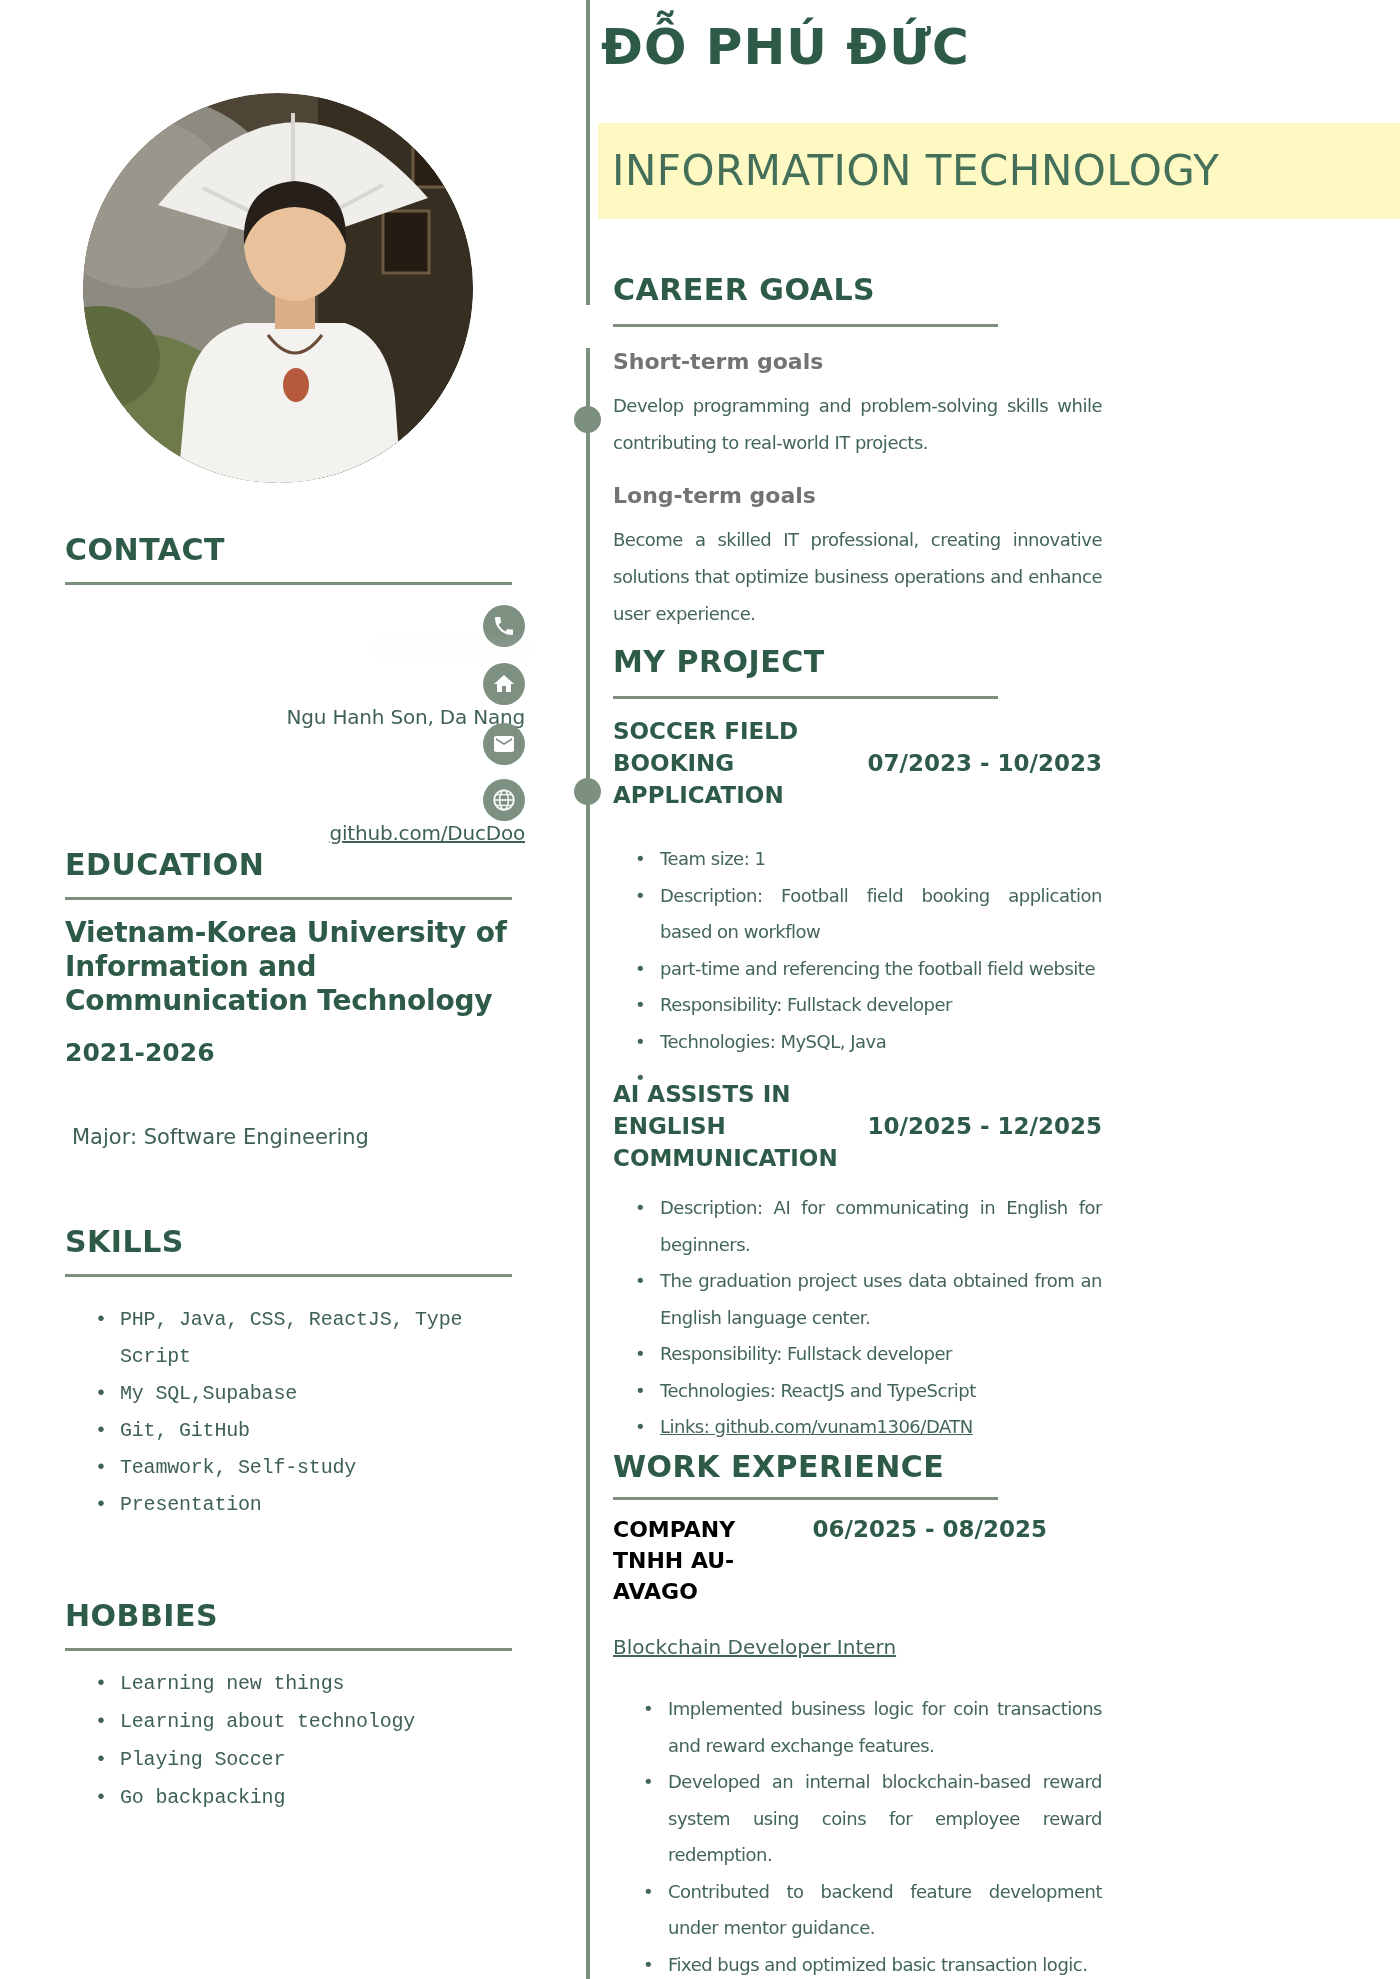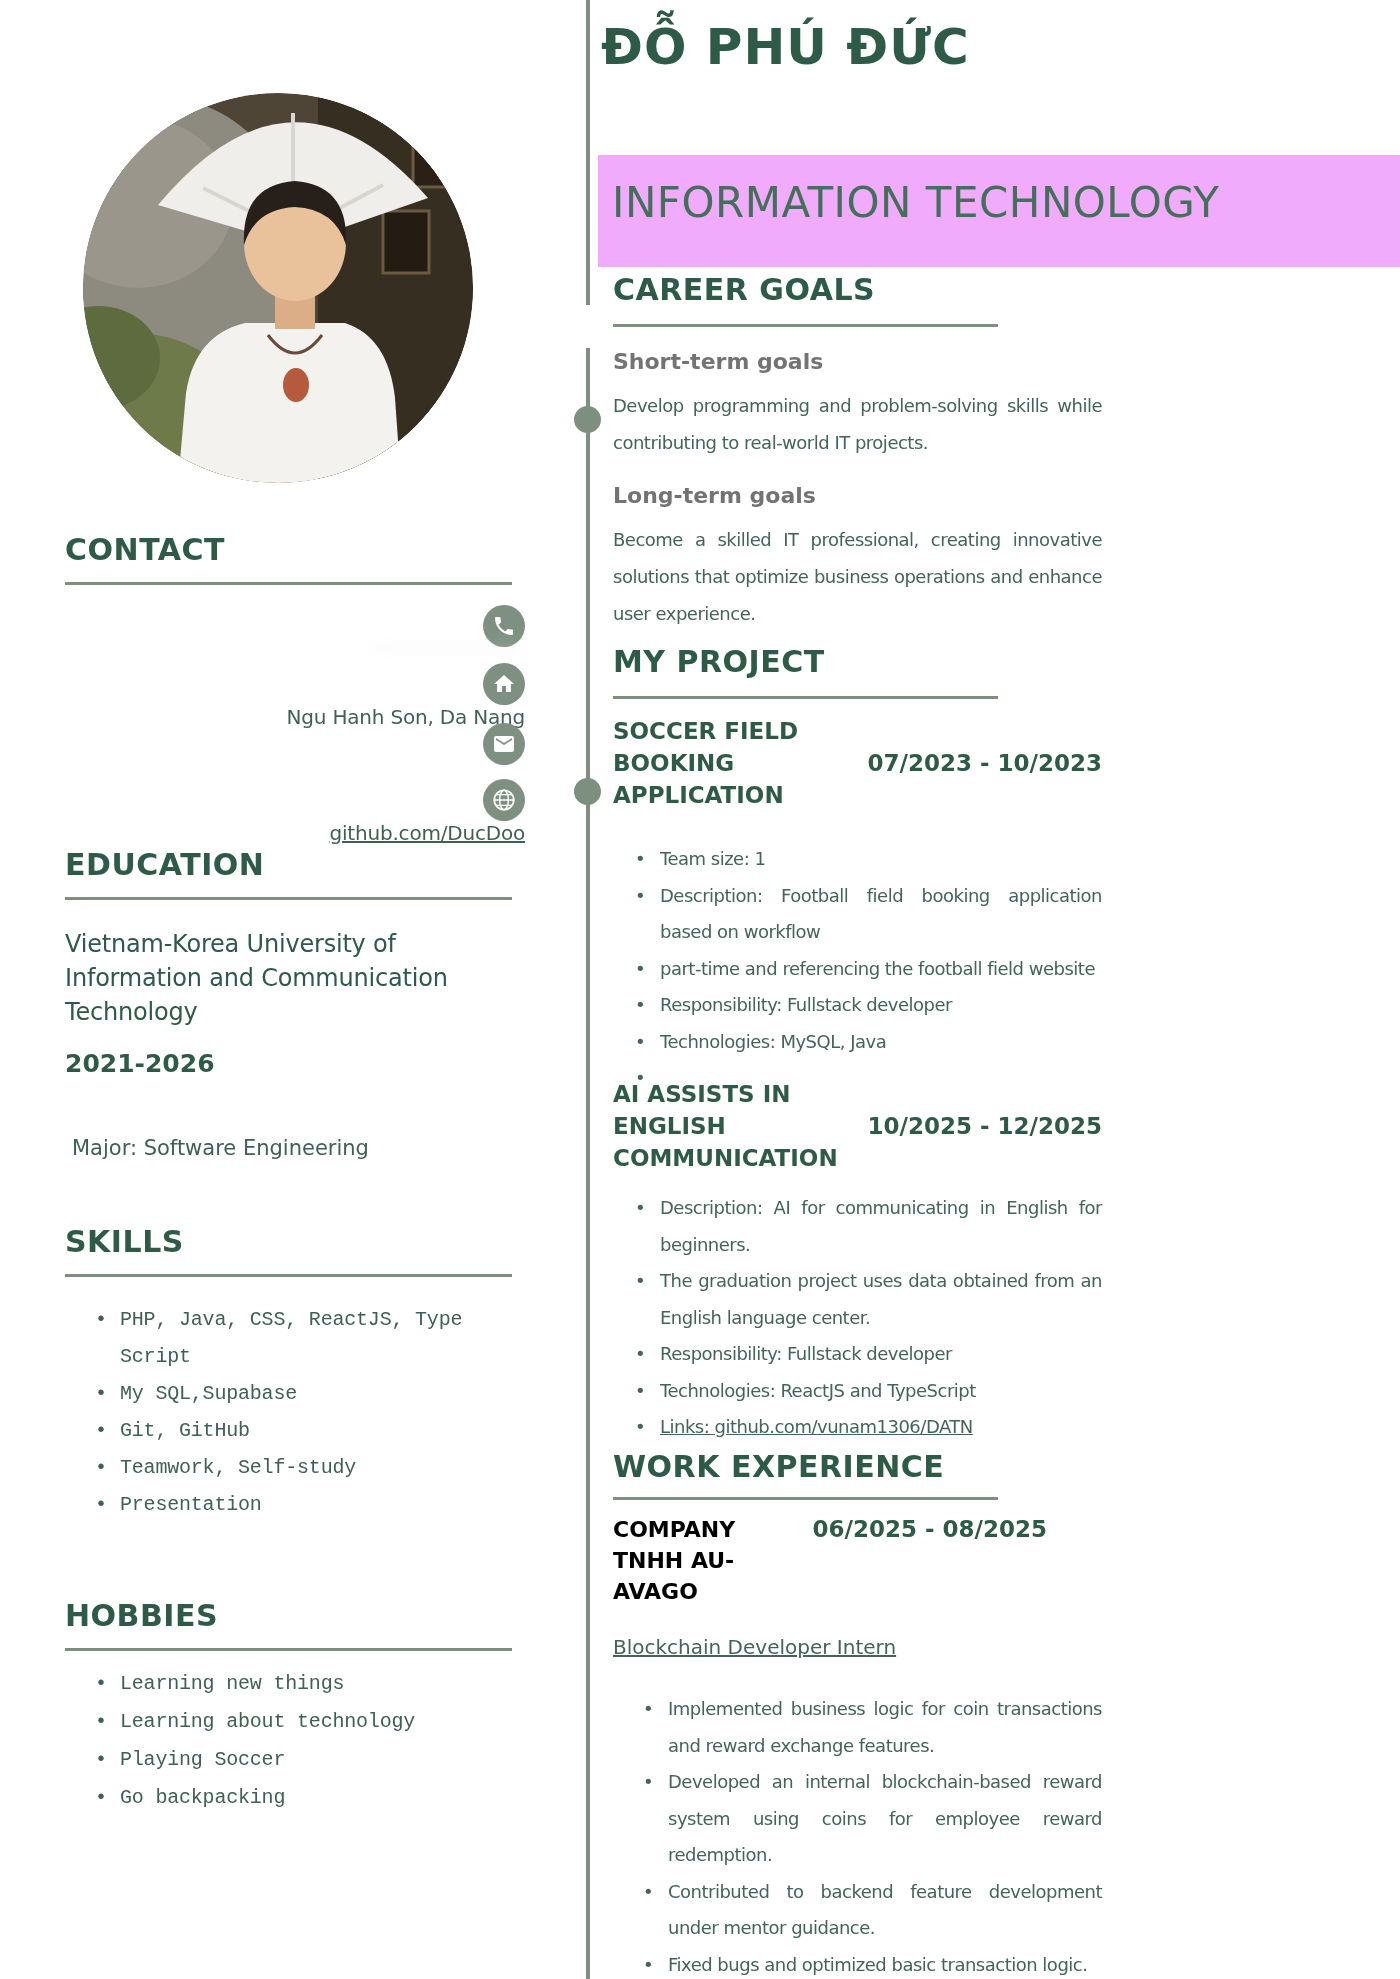--- a/index.html
+++ b/index.html
@@ -29,35 +29,35 @@
   .c-row{display:flex;align-items:flex-end;margin-top:14px;height:44px;flex-direction:column;}
   .c-row.first{margin-top:20px;}
   .c-row.mail{margin-top:16px;}
   .c-row.web{margin-top:12px;}
   .c-icon{flex:0 0 42px;width:42px;height:42px;border-radius:50%;background:#7d9082;
           display:flex;align-items:center;justify-content:center;}
   .c-text{margin-left:30px;font-size:20px;color:#3e6152;letter-spacing:-.2px;}
   .blurbox{margin-left:30px;width:150px;height:38px;border-radius:8px;background:#e9e9e6;filter:blur(7px);}
 
   #education{top:833px;}
-  .school{margin-top:27px;width:455px;font-size:24px;font-weight:normal;color:#2e5b47;line-height:34px;letter-spacing:-.2px;}
+  .school{margin-top:16px;width:455px;font-size:28px;font-weight:bold;color:#2e5b47;line-height:34px;letter-spacing:-.2px;}
   .years{margin-top:20px;font-size:25px;font-weight:bold;color:#2e5b47;}
   .major{margin-top:58px;padding-left:7px;font-size:21px;color:#3e6152;}
 
   #skills{top:1210px;}
   #hobbies{top:1584px;}
   .dotlist{list-style:none;margin:24px 0 0 0;padding:0;font-family:Liberation Mono, monospace;}
   .dotlist li{position:relative;padding-left:55px;font-size:20px;color:#3e6152;line-height:37px;letter-spacing:-.2px;}
   .dotlist li::before{content:"\2022";position:absolute;left:30px;color:#3e6152;}
   #hobbies .dotlist{margin-top:14px;}
   #hobbies .dotlist li{line-height:38px;}
 
   
   .name{position:absolute;left:601px;top:18px;font-size:50px;font-weight:bold;color:#2e5b47;letter-spacing:1px;}
-  .banner{position:absolute;left:598px;top:123px;width:802px;height:112px;background:#f0abfc;margin-top:32px;}
+  .banner{position:absolute;left:598px;top:123px;width:802px;height:96px;background:#fef9c3;}
   .banner-text{display:block;padding-left:14px;line-height:96px;font-size:42px;font-weight:400;
                color:#44705a;letter-spacing:.5px;}
 
   .rsec{position:absolute;left:613px;width:489px;}
   .rsec .rule{width:385px;margin-top:16px;}
   #career{top:258px;}
   .goal-sub{margin-top:20px;font-size:22px;font-weight:bold;color:#737373;line-height:30px;}
   .goal-p{margin-top:10px;font-size:18px;line-height:37px;color:#436558;text-align:justify;letter-spacing:-.5px;}
 
   #myproject{top:630px;}

